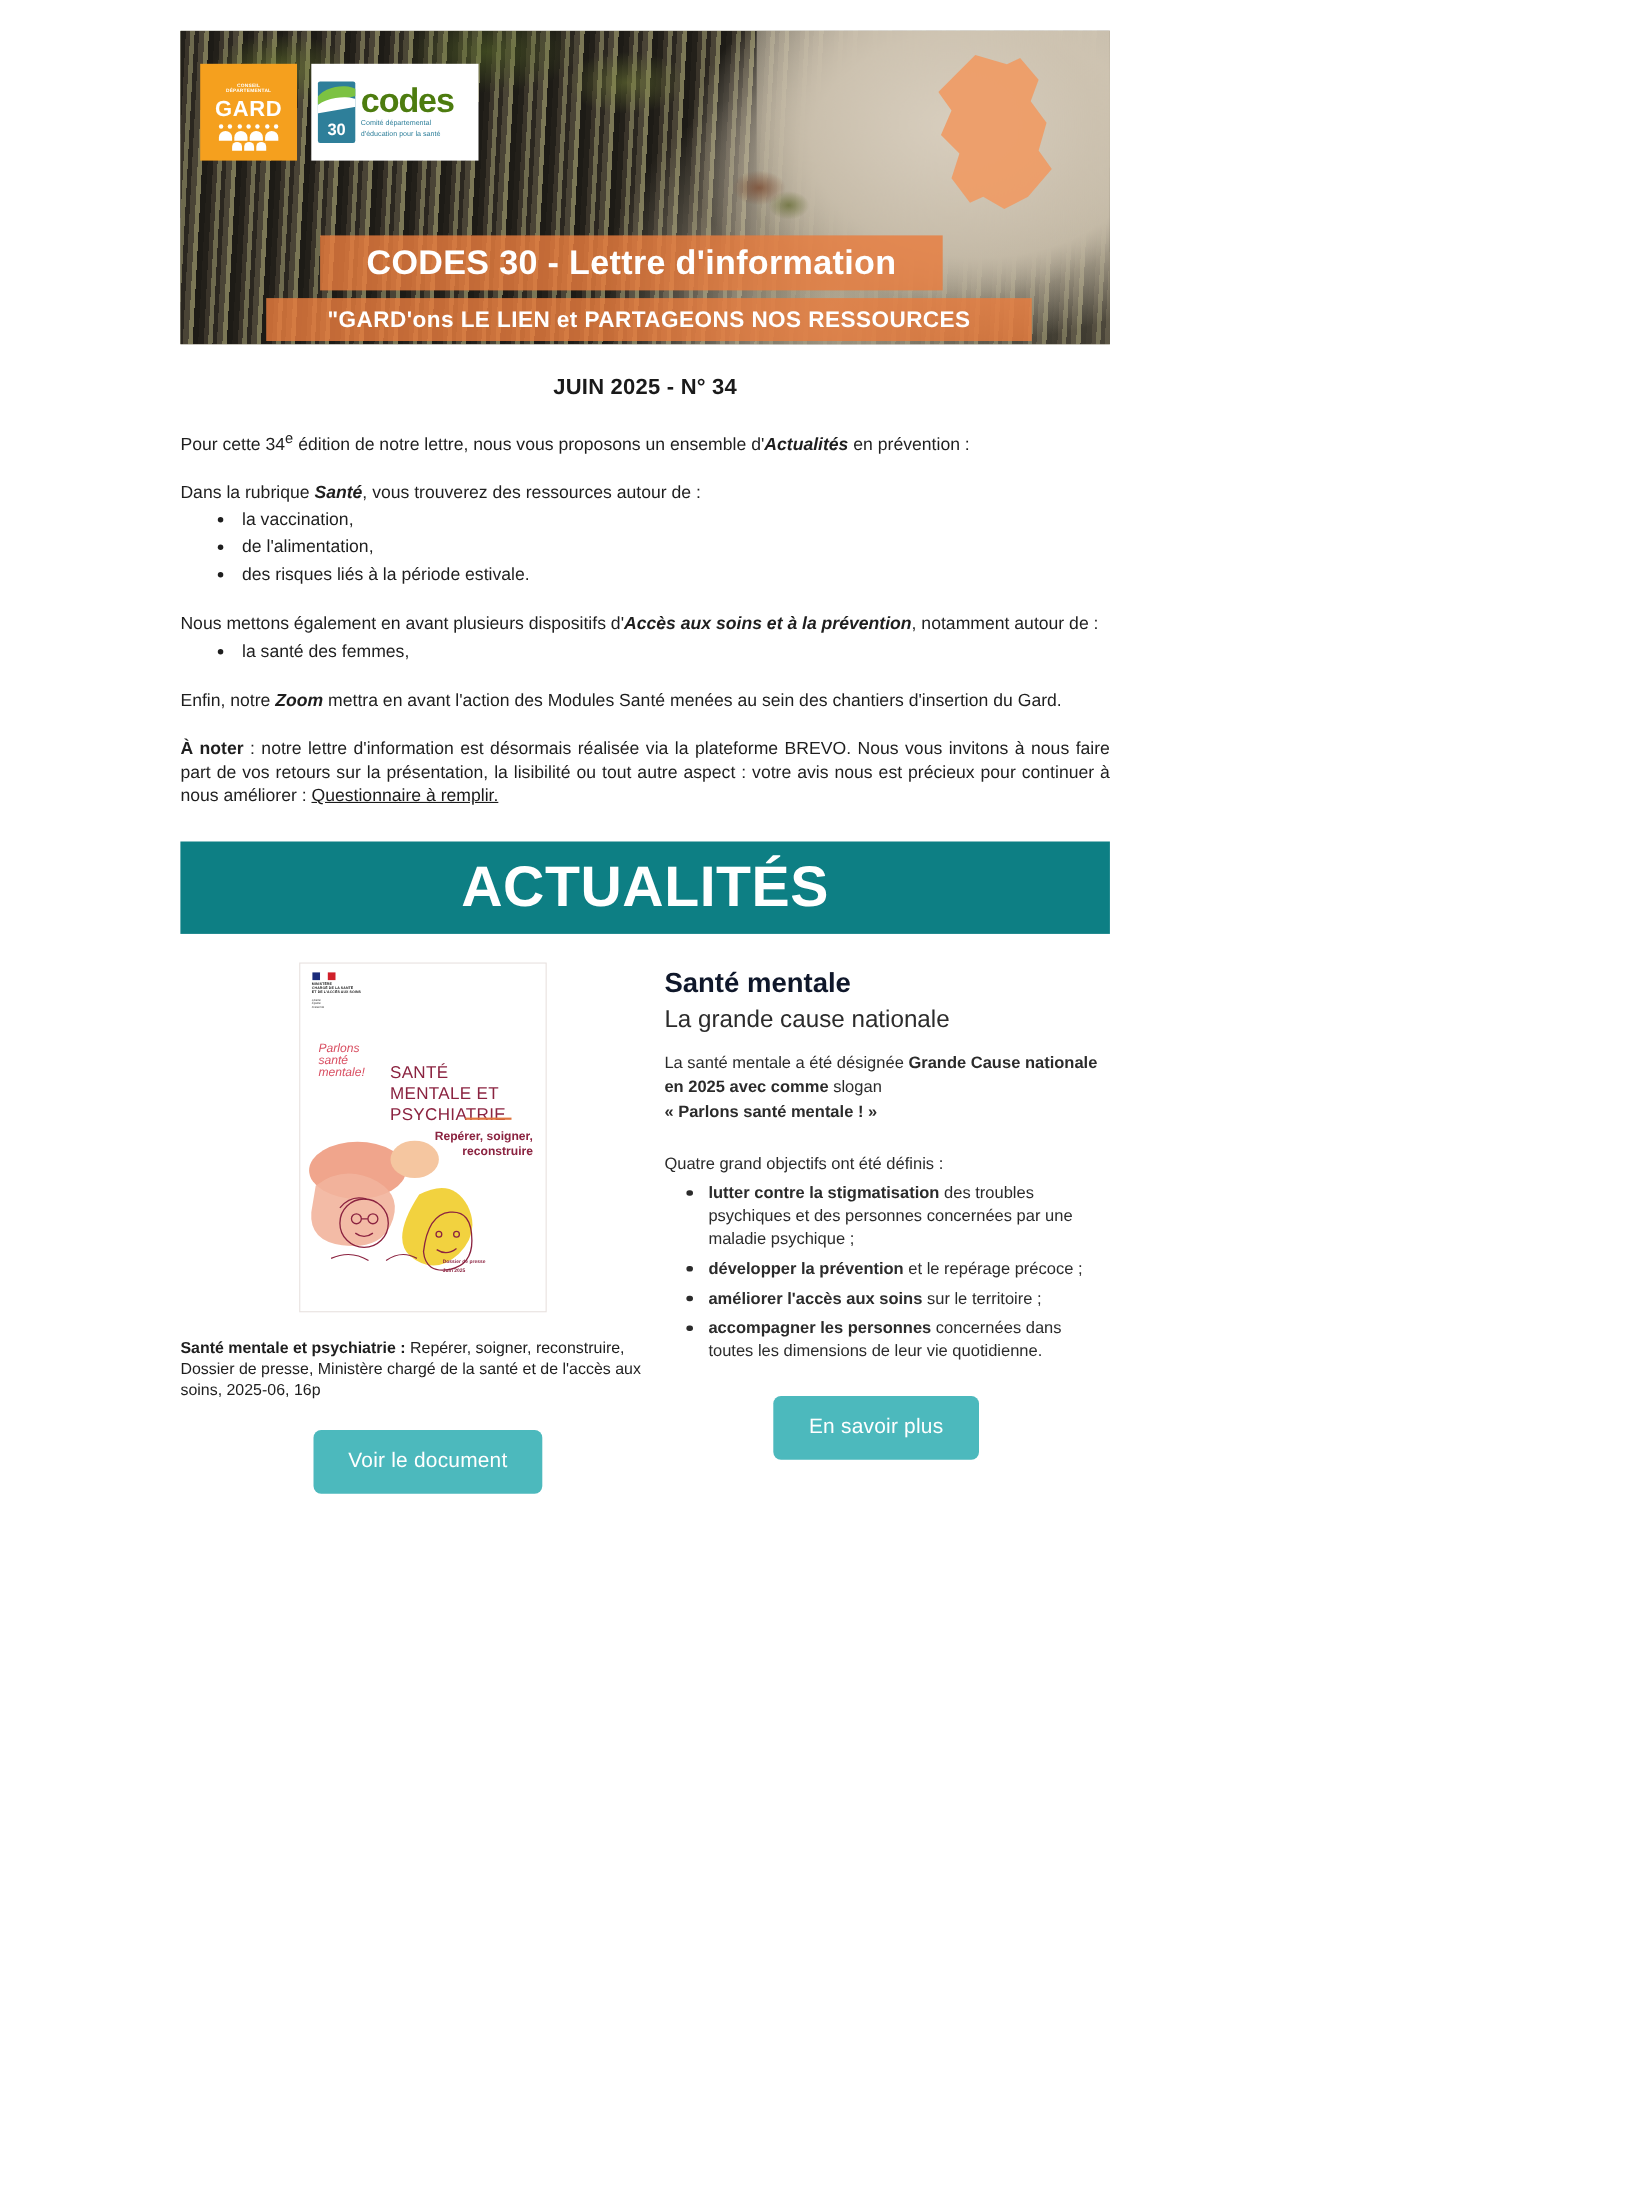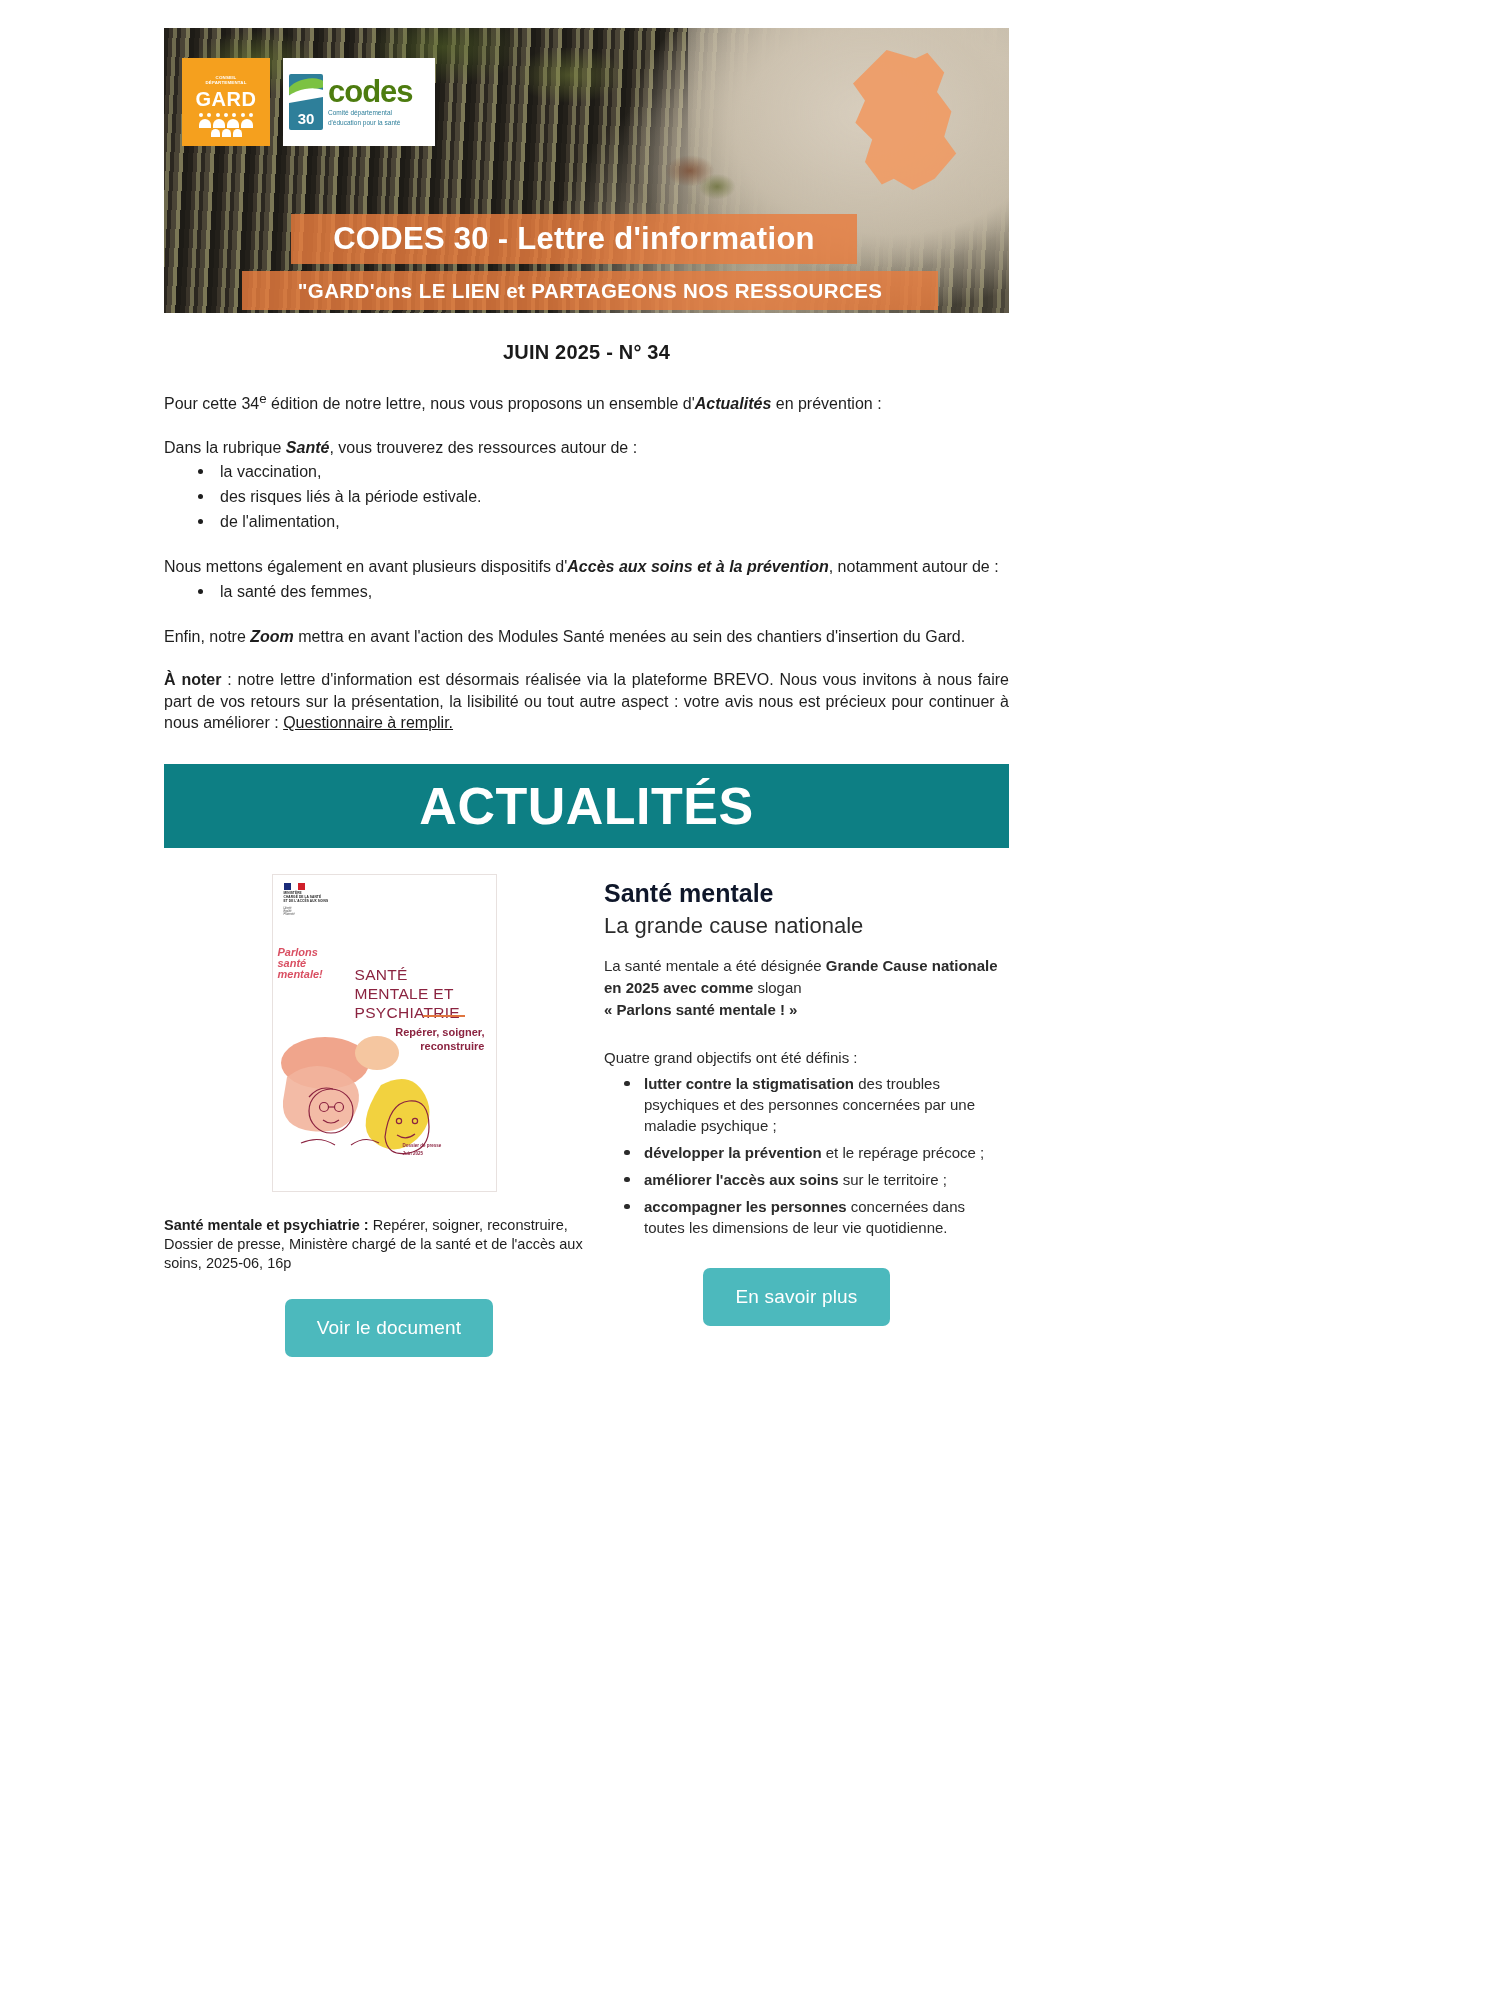--- a/index.html
+++ b/index.html
@@ -375,24 +375,24 @@
   }
   .cover .mindev {
     margin-top: 3px;
     font-size: 2.6px;
     line-height: 3.2px;
     color: #444;
     font-style: italic;
   }
   .cover .parlons {
     position: absolute;
-    left: 5px; top: 72px;
+    left: 17px; top: 72px;
     color: #d94f62;
     font-size: 11px;
-    font-weight: bold;
+    font-weight: normal;
     line-height: 11px;
     font-style: italic;
   }
   .cover h1 {
     position: absolute;
     left: 82px;
     top: 90px;
     margin: 0;
     width: 130px;
     color: #8b2340;
@@ -580,22 +580,22 @@
     </div>
 
     <div class="issue-title">JUIN 2025 - N° 34</div>
 
     <div class="intro">
       <p><span>Pour cette 34</span><sup>e</sup><span> édition de notre lettre, nous vous proposons un ensemble d'</span><b><i>Actualités</i></b><span> en prévention :</span></p>
 
       <p class="spaced"><span>Dans la rubrique </span><b><i>Santé</i></b><span>, vous trouverez des ressources autour de :</span></p>
       <ul>
         <li>la vaccination,</li>
+        <li>de l'alimentation,</li>
         <li>des risques liés à la période estivale.</li>
-        <li>de l'alimentation,</li>
       </ul>
 
       <p class="spaced"><span>Nous mettons également en avant plusieurs dispositifs d'</span><b><i>Accès aux soins et à la prévention</i></b><span>, notamment autour de :</span></p>
       <ul>
         <li>la santé des femmes,</li>
       </ul>
 
       <p class="spaced"><span>Enfin, notre </span><b><i>Zoom</i></b><span> mettra en avant l'action des Modules Santé menées au sein des chantiers d'insertion du Gard.</span></p>
 
       <p class="spaced"><b>À noter</b><span> : notre lettre d'information est désormais réalisée via la plateforme BREVO. Nous vous invitons à nous faire part de vos retours sur la présentation, la lisibilité ou tout autre aspect : votre avis nous est précieux pour continuer à nous améliorer : </span><a class="link-underline" href="#">Questionnaire à remplir.</a></p>

